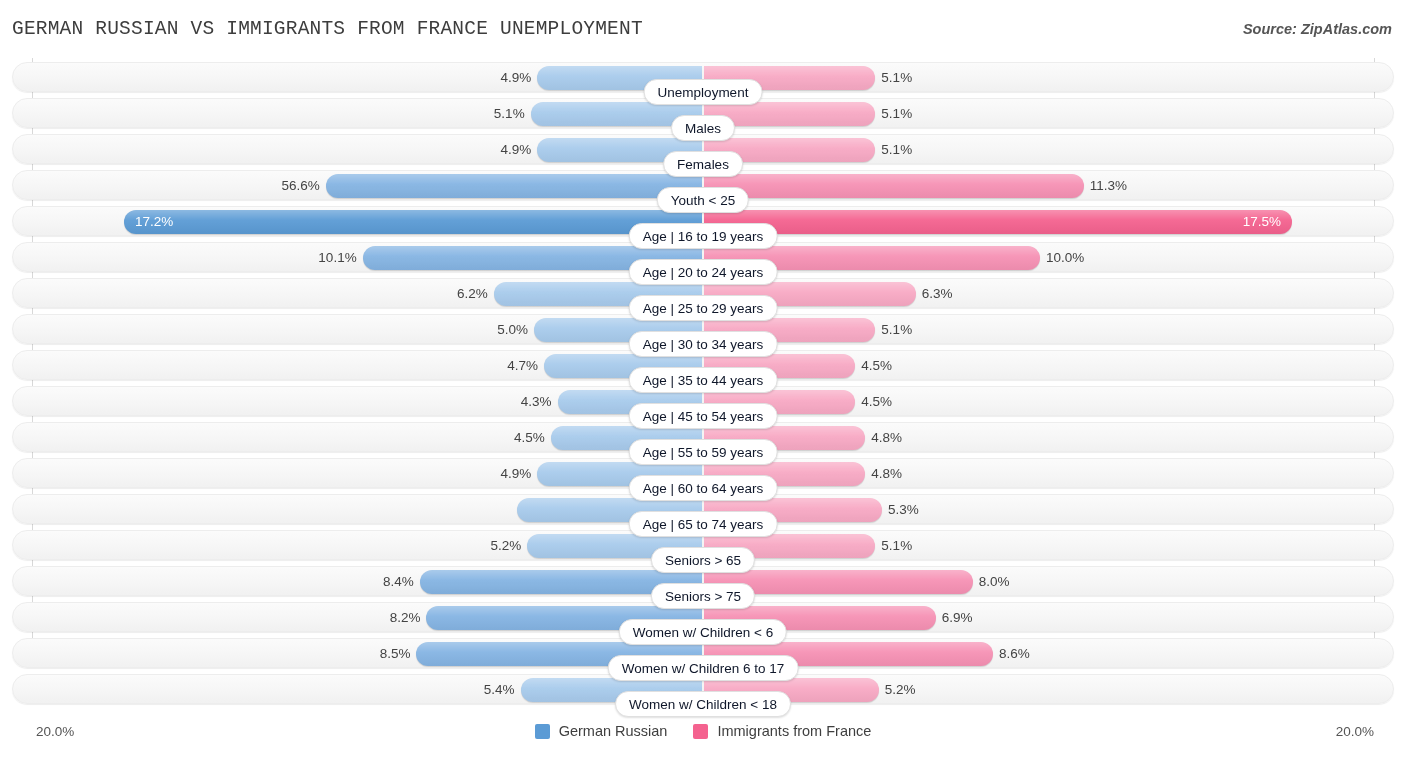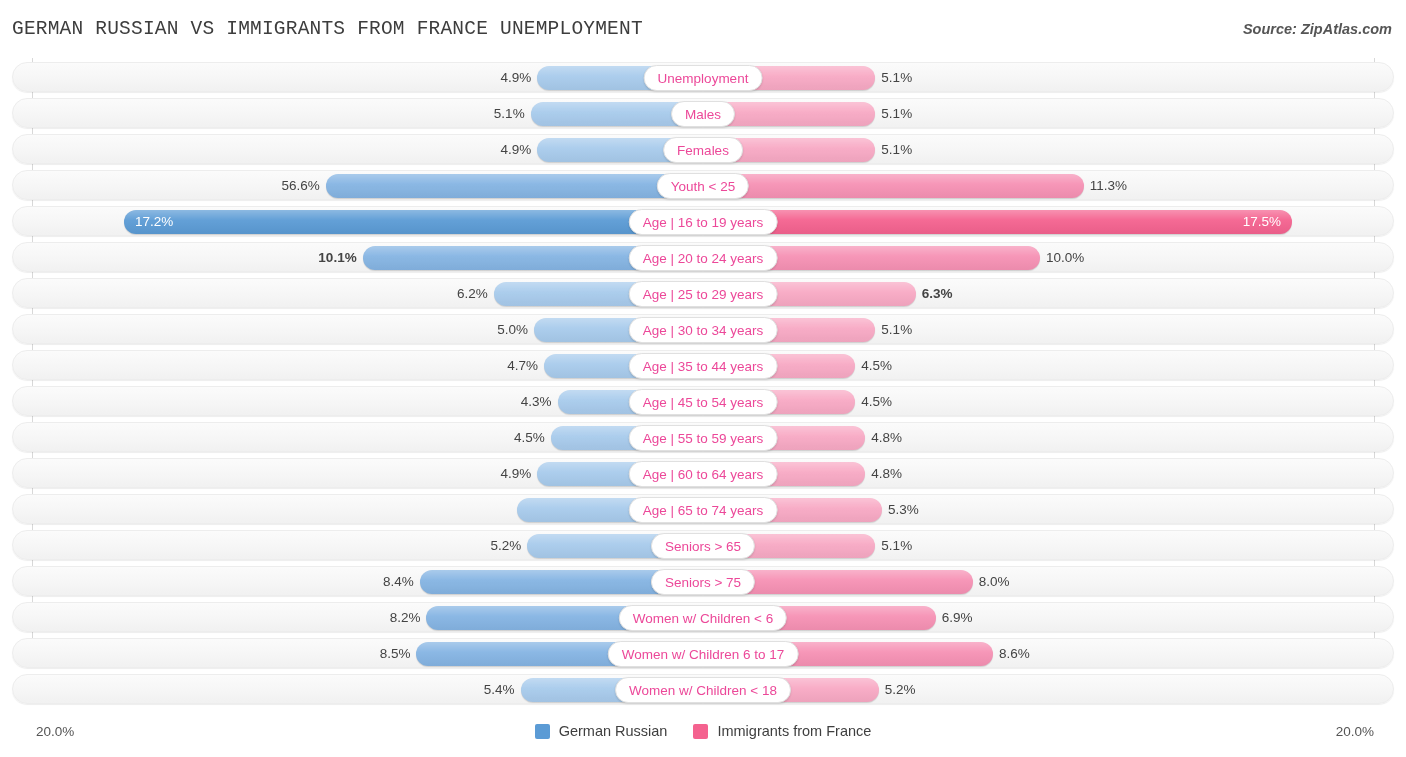--- a/index.html
+++ b/index.html
@@ -123,30 +123,30 @@
     color: #ffffff;
     top: 3px;
     height: 24px;
     line-height: 24px;
   }
 
   
   .pill {
     position: absolute;
     left: 50%;
-    top: 2px;
+    top: 16px;
     transform: translateX(-50%);
     height: 26px;
     line-height: 25px;
     padding: 0 13px;
     background: #ffffff;
     border: 1px solid #e0e0e0;
     border-radius: 13px;
     font-size: 13.5px;
-    color: #ec4899;
+    color: #0f172a;
     white-space: nowrap;
     box-shadow: 0 1px 2px rgba(0,0,0,.13);
     z-index: 3;
     box-sizing: border-box;
   }
 
   
   .footer {
     position: absolute;
     left: 0; right: 0;
@@ -231,29 +231,29 @@
       <div class="row">
         <div class="bar left" style="--c: #5b9bd5; width: 577.92px;"></div>
         <div class="bar right" style="--c: #f4628f; width: 588px;"></div>
         <div class="val left inside" style="left: calc(50% - 567.92px); text-align: left;">17.2%</div>
         <div class="val right inside" style="right: calc(50% - 578px); text-align: right;">17.5%</div>
         <div class="pill">Age | 16 to 19 years</div>
       </div>
       <div class="row">
         <div class="bar left" style="--c: #85b4e3; width: 339.36px;"></div>
         <div class="bar right" style="--c: #f691b4; width: 336px;"></div>
-        <div class="val left" style="right: calc(50% + 346.36px); font-weight: bold;">10.1%</div>
+        <div class="val left" style="right: calc(50% + 346.36px);">10.1%</div>
         <div class="val right" style="left: calc(50% + 343px);">10.0%</div>
         <div class="pill">Age | 20 to 24 years</div>
       </div>
       <div class="row">
         <div class="bar left" style="--c: #a8cbec; width: 208.32px;"></div>
         <div class="bar right" style="--c: #f8a9c4; width: 211.68px;"></div>
         <div class="val left" style="right: calc(50% + 215.32px);">6.2%</div>
-        <div class="val right" style="left: calc(50% + 218.68px); font-weight: bold;">6.3%</div>
+        <div class="val right" style="left: calc(50% + 218.68px);">6.3%</div>
         <div class="pill">Age | 25 to 29 years</div>
       </div>
       <div class="row">
         <div class="bar left" style="--c: #a8cbec; width: 168px;"></div>
         <div class="bar right" style="--c: #f8a9c4; width: 171.36px;"></div>
         <div class="val left" style="right: calc(50% + 175px);">5.0%</div>
         <div class="val right" style="left: calc(50% + 178.36px);">5.1%</div>
         <div class="pill">Age | 30 to 34 years</div>
       </div>
       <div class="row">

